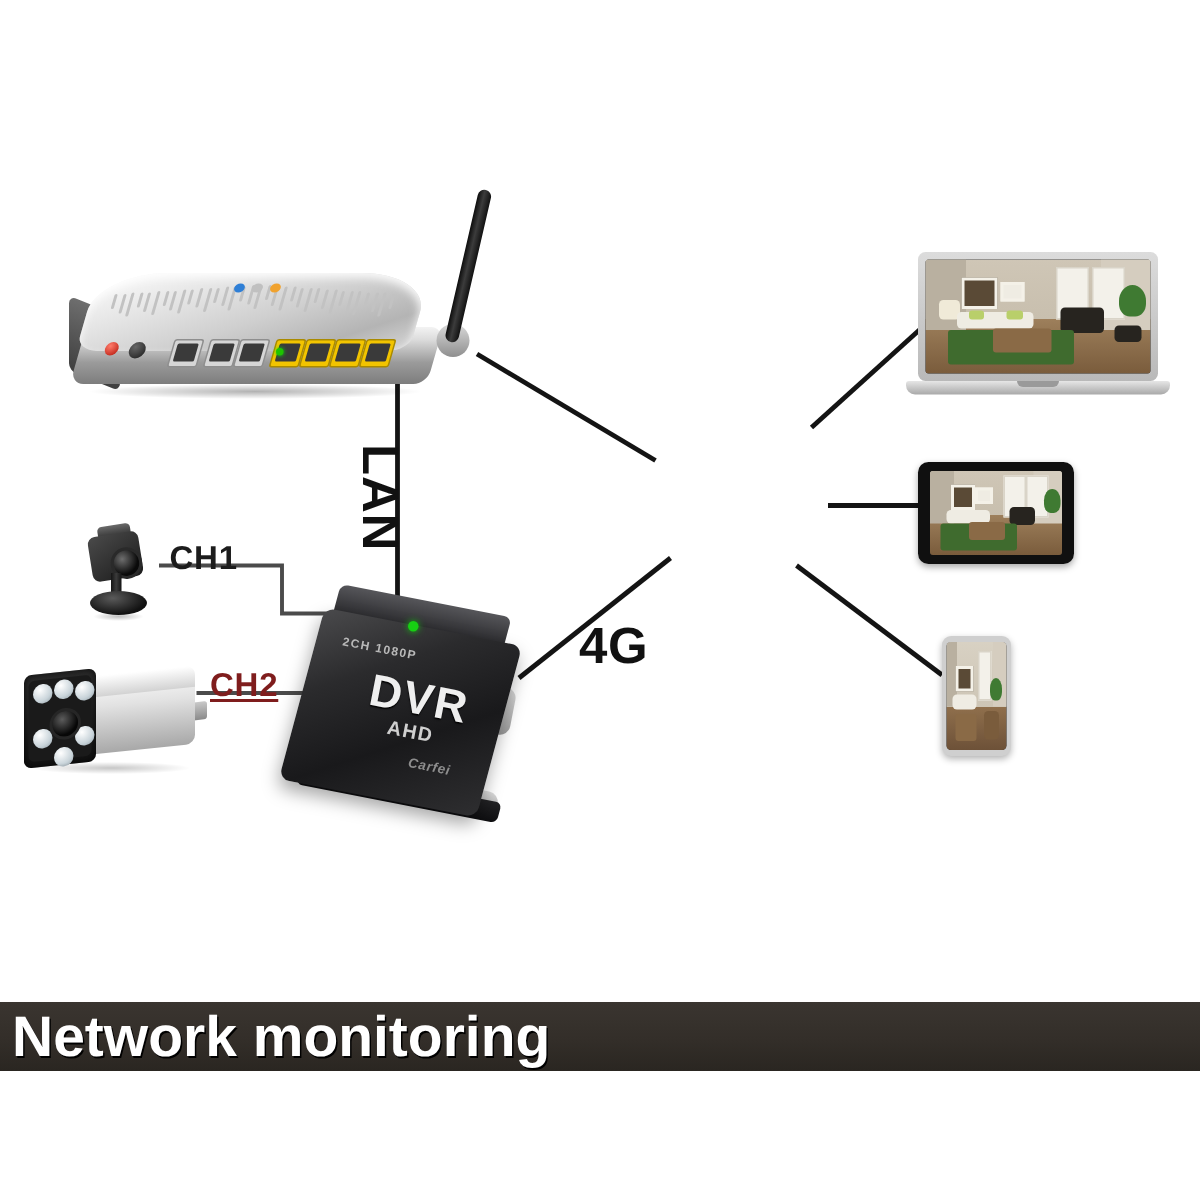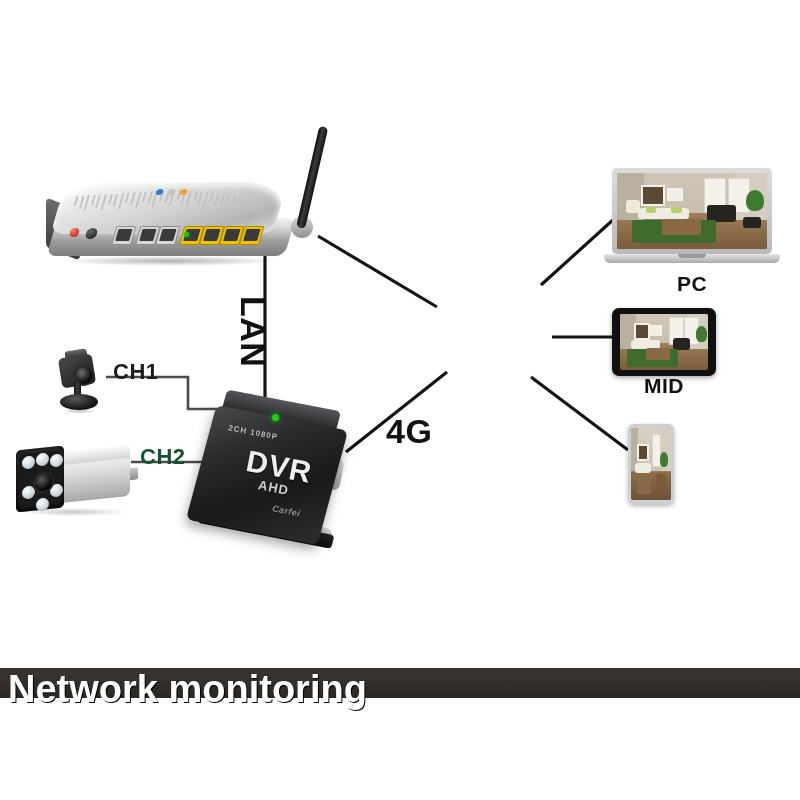--- a/index.html
+++ b/index.html
@@ -187,23 +187,23 @@
   .room .sofa{position:absolute;background:#efece3;border-radius:3px;}
   .room .table{position:absolute;background:#8a6a46;border-radius:2px;}
   .room .rug{position:absolute;background:#3f6b2e;border-radius:2px;}
   .room .chair{position:absolute;background:#27241f;border-radius:3px;}
   .room .plant{position:absolute;background:#3f7a32;border-radius:50% 50% 40% 40%;}
   .room .lamp{position:absolute;background:#f0ead8;border-radius:3px;}
   .room .pillow{position:absolute;background:#b9cf6a;border-radius:2px;}
 
   
   #banner{
-    position:absolute;left:0;top:668px;width:800px;height:30px;
+    position:absolute;left:0;top:668px;width:800px;height:46px;
     background:linear-gradient(180deg,#3a3530 0%,#332e29 55%,#2a2621 100%);
-    display:flex;align-items:flex-start;
+    display:flex;align-items:flex-end;
   }
   #banner .btxt{
     color:#ffffff;font-size:38px;font-weight:bold;letter-spacing:0px;
     margin-left:8px;font-family:"Liberation Sans", sans-serif;
     text-shadow:1px 1px 0 #000;
   }
 </style>
 </head>
 <body>
 
@@ -301,21 +301,21 @@
     <div class="r-led"></div>
     <div class="ant-base"></div>
     <div id="antenna"></div>
     <div class="r-shadow"></div>
   </div>
 
   <div class="lbl" style="left:272px;top:296px;font-size:34px;transform:rotate(90deg);transform-origin:left top;">LAN</div>
   <div class="lbl" style="left:386px;top:412px;font-size:34px;">4G</div>
 
   <div class="lbl" style="left:113px;top:359px;font-size:22px;color:#1c1c1c;">CH1</div>
-  <div class="lbl" style="left:140px;top:444px;font-size:22px;color:#14532d;">CH2</div>
+  <div class="lbl" style="left:140px;top:444px;font-size:22px;color:#7f1d1d;text-decoration:underline;">CH2</div>
 
   <div class="abs" id="cam1">
     <div class="c1-top"></div>
     <div class="c1-head">
       <div class="c1-lens"></div>
     </div>
     <div class="c1-neck"></div>
     <div class="c1-base"></div>
     <div class="c1-shadow"></div>
   </div>
@@ -370,41 +370,39 @@
           <div class="chair" style="left:60%;top:42%;width:19%;height:22%;"></div>
           <div class="rug" style="left:10%;top:62%;width:56%;height:30%;"></div>
           <div class="table" style="left:30%;top:60%;width:26%;height:22%;"></div>
           <div class="chair" style="left:84%;top:58%;width:12%;height:14%;"></div>
         </div>
       </div>
     </div>
     <div class="pc-base"></div>
     <div class="pc-notch"></div>
   </div>
-  <div class="lbl" style="left:604px;top:272px;width:176px;text-align:center;font-size:21px;">PC</div>
 
   <div class="abs" id="mid">
     <div class="mid-body"></div>
     <div class="mid-screen">
       <div class="room">
         <div class="wallL"></div>
           <div class="wallR"></div>
         <div class="win" style="left:56%;top:6%;width:14%;height:46%;"></div>
         <div class="win" style="left:73%;top:6%;width:14%;height:46%;"></div>
         <div class="art" style="left:16%;top:16%;width:14%;height:24%;"></div>
         <div class="art" style="left:34%;top:20%;width:9%;height:13%;background:#efece3;"></div>
         <div class="plant" style="left:86%;top:22%;width:13%;height:28%;"></div>
         <div class="sofa" style="left:12%;top:46%;width:34%;height:16%;"></div>
         <div class="chair" style="left:60%;top:42%;width:20%;height:23%;"></div>
         <div class="rug" style="left:8%;top:62%;width:58%;height:32%;"></div>
         <div class="table" style="left:30%;top:60%;width:27%;height:23%;"></div>
       </div>
     </div>
   </div>
-  <div class="lbl" style="left:600px;top:374px;width:128px;text-align:center;font-size:21px;">MID</div>
 
   <div class="abs" id="phone">
     <div class="ph-body"></div>
     <div class="ph-screen">
       <div class="room" style="background:linear-gradient(180deg,#d8d1c3 0%,#cdc5b5 60%,#8f6f4c 60.5%,#6d5138 100%);">
         <div class="wallL" style="height:60%;"></div>
           <div class="wallR" style="height:60%;"></div>
         <div class="win" style="left:52%;top:8%;width:18%;height:44%;"></div>
         <div class="art" style="left:16%;top:22%;width:20%;height:18%;"></div>
         <div class="plant" style="left:72%;top:34%;width:20%;height:20%;"></div>

